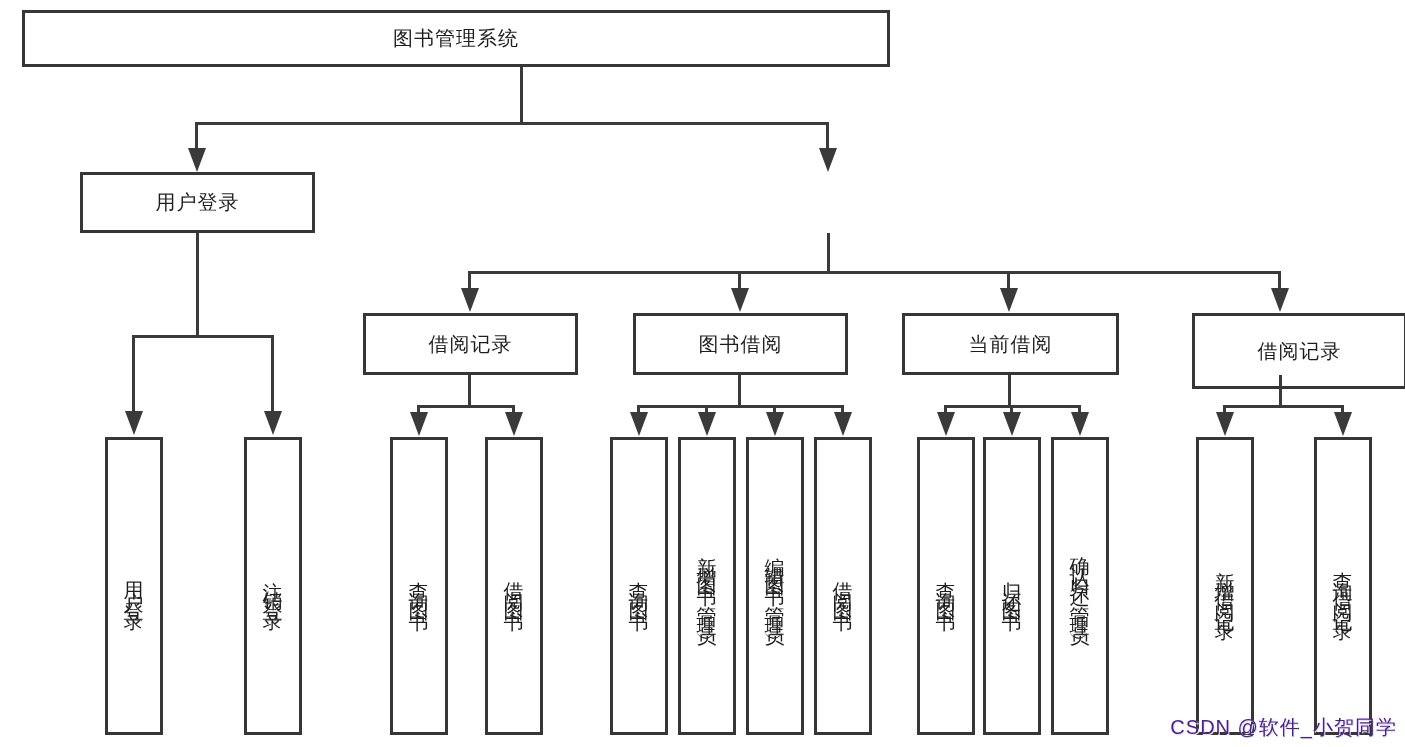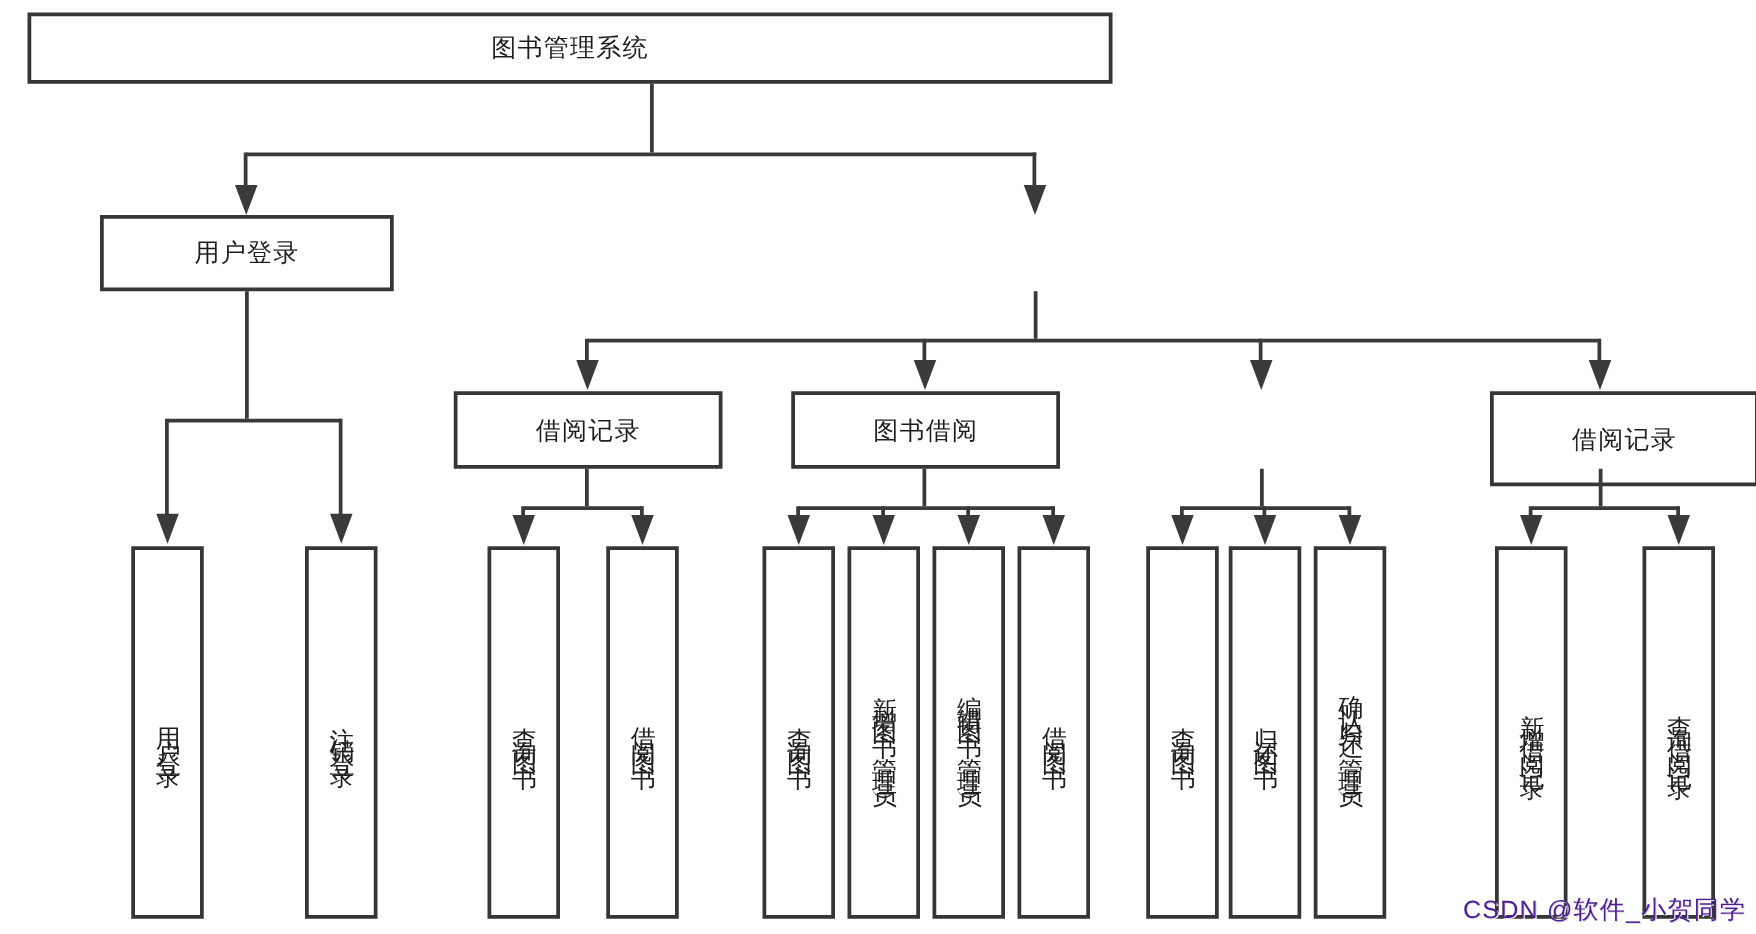--- a/index.html
+++ b/index.html
@@ -90,20 +90,23 @@
     <i class="shaft"></i>
       <i class="head"></i>
   </div>
 
   <div class="hbox" style="left:363px;top:313px;width:215px;height:62px;">
     <span>借阅记录</span>
   </div>
   <div class="hbox" style="left:633px;top:313px;width:215px;height:62px;">
     <span>图书借阅</span>
   </div>
+  <div class="hbox" style="left:902px;top:313px;width:217px;height:62px;">
+    <span>当前借阅</span>
+  </div>
   <div class="hbox" style="left:1172px;top:313px;width:215px;height:76px;margin-left:20px;">
     <span>借阅记录</span>
   </div>
 
   <div class="vline" style="left:468px;top:375px;height:30px;"></div>
   <div class="vline" style="left:738px;top:375px;height:30px;"></div>
   <div class="vline" style="left:1008px;top:375px;height:30px;"></div>
   <div class="vline" style="left:1279px;top:375px;height:30px;"></div>
 
   <div class="hline" style="left:419px;top:405px;width:95px;"></div>

